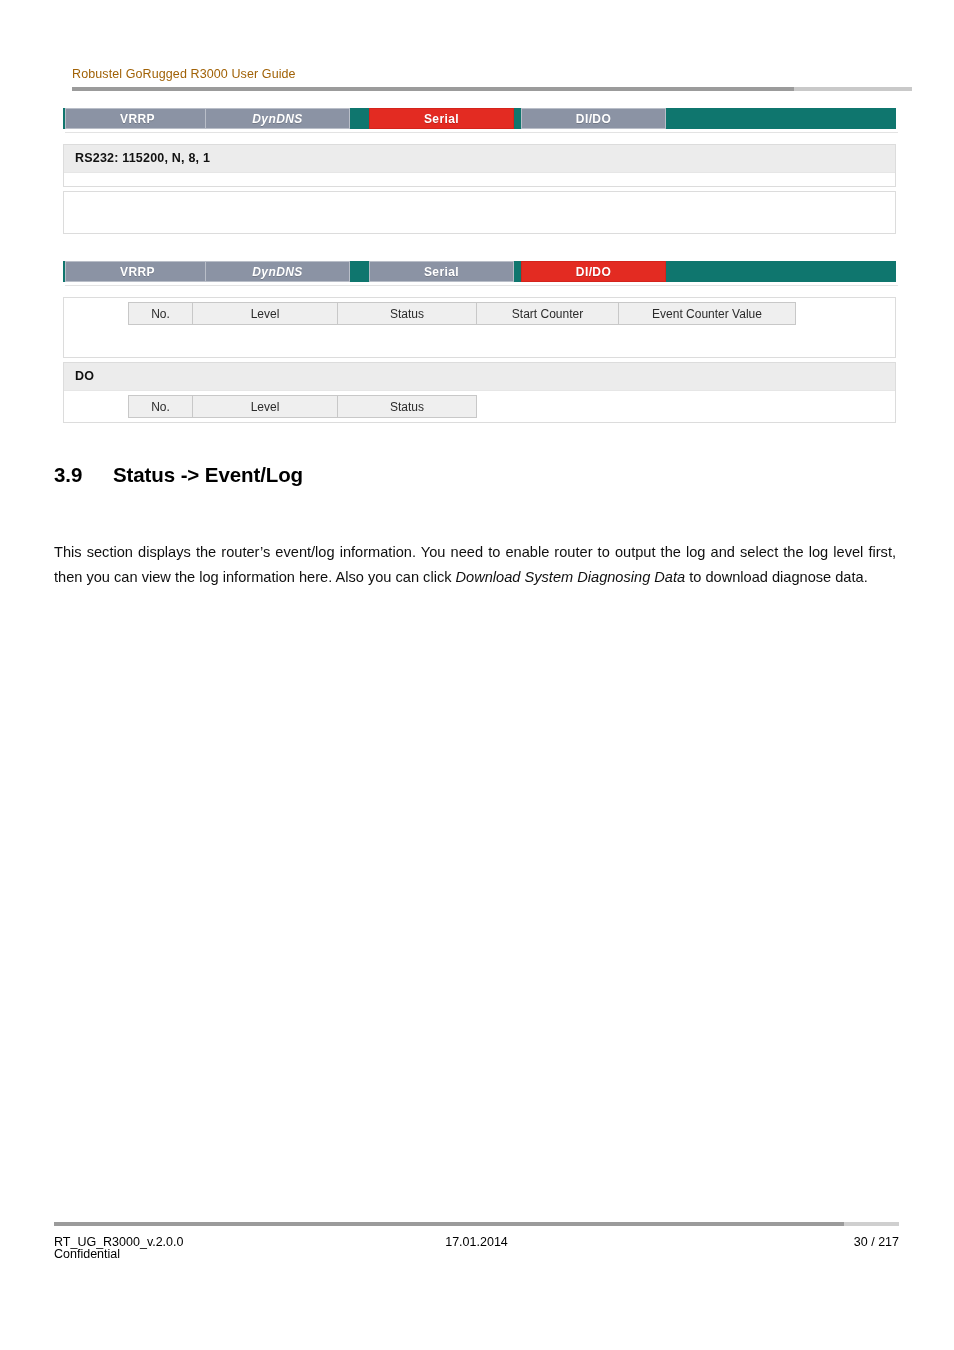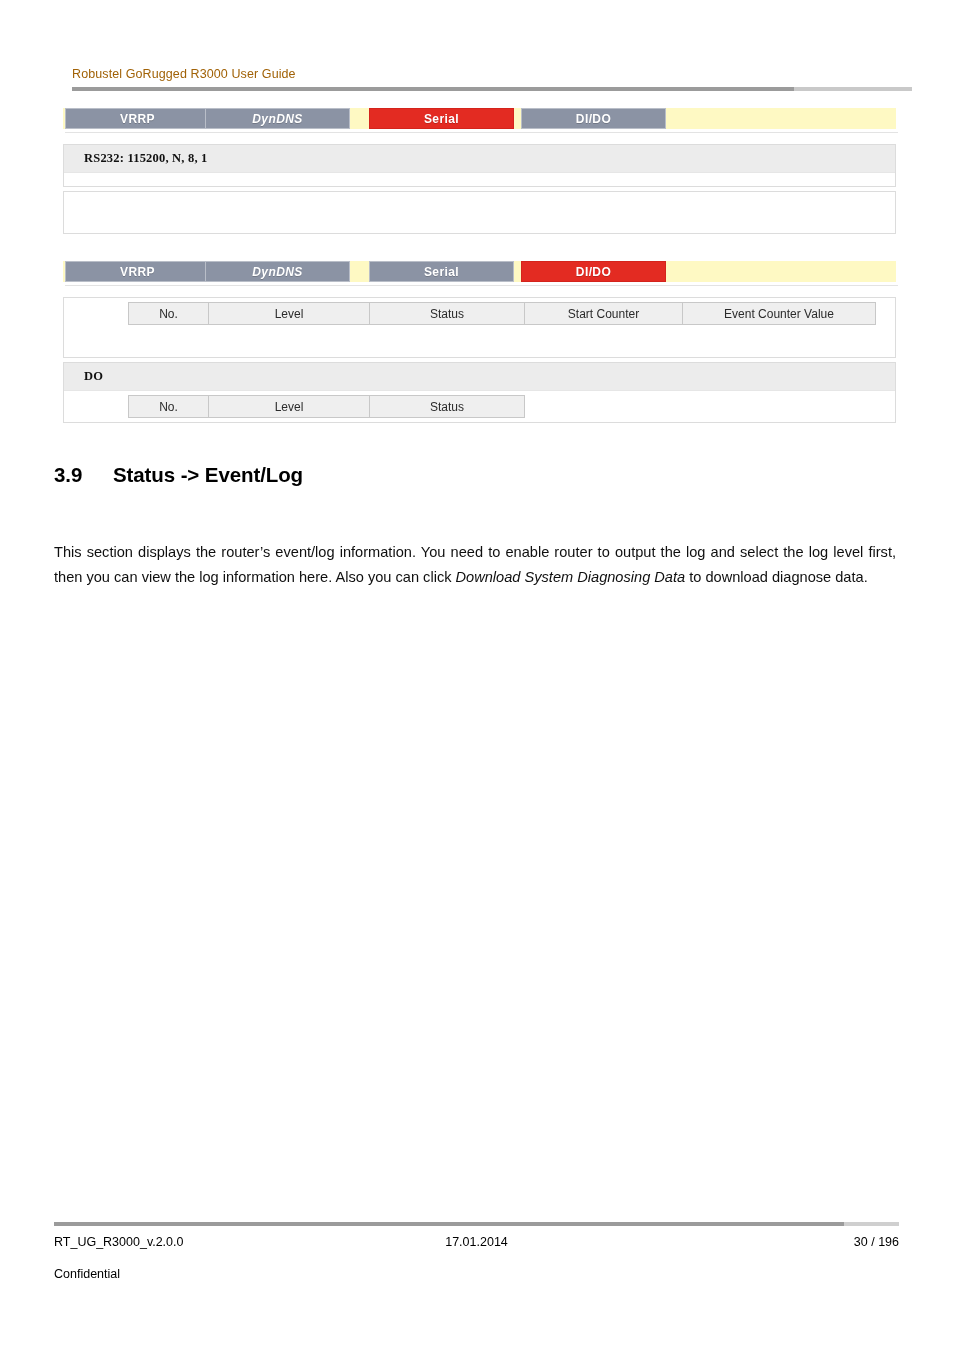--- a/index.html
+++ b/index.html
@@ -41,21 +41,21 @@
     width: 840px;
     height: 4px;
     background: linear-gradient(to right, #9b9b9b 0%, #9b9b9b 86%, #c9c9c9 86%, #c9c9c9 100%);
   }
 
   
   .ui-shot {
     position: absolute;
     left: 63px;
     width: 833px;
-    background: #fef9c3;
+    background: #0f766e;
   }
   .ui-shot.shot-serial { top: 108px; }
   .ui-shot.shot-dido   { top: 261px; }
 
   .tabbar {
     position: relative;
     height: 21px;
     margin-left: 2px;
   }
   .tab {
@@ -102,26 +102,25 @@
     width: 833px;
     box-sizing: border-box;
     border: 1px solid #dcdcdc;
     background: #ffffff;
   }
   .panel-title {
     height: 27px;
     line-height: 27px;
     background: #ececec;
     border-bottom: 1px solid #e6e6e6;
-    padding-left: 20px;
+    padding-left: 11px;
     font-size: 12.5px;
     font-weight: bold;
     color: #111111;
     letter-spacing: 0.2px;
-    font-family: Liberation Serif, serif;
   }
   .panel-body {
     background: #ffffff;
     min-height: 9px;
   }
 
   
   .shot-serial .panel.p-rs232 { top: 36px;  height: 43px; }
   .shot-serial .panel.p-rs485 { top: 83px;  height: 43px; }
 
@@ -137,21 +136,21 @@
     table-layout: fixed;
   }
   .hdr-table td {
     border: 1px solid #c8c8c8;
     background: #efefef;
     height: 21px;
     font-size: 12px;
     color: #2b2b2b;
     text-align: center;
     vertical-align: middle;
-    padding: 0 12px;
+    padding: 0 4px;
     white-space: nowrap;
   }
   .col-no   { width: 55px; }
   .col-lev  { width: 136px; }
   .col-sta  { width: 130px; }
   .col-scnt { width: 133px; }
   .col-ecv  { width: 168px; }
 
   
   .section-heading {
@@ -197,21 +196,21 @@
     color: #000000;
     line-height: 20px;
   }
   .footer-row {
     position: relative;
     height: 20px;
   }
   .f-left   { position: absolute; left: 0; }
   .f-center { position: absolute; left: 0; width: 845px; text-align: center; }
   .f-right  { position: absolute; right: 0; }
-  .f-conf   { position: absolute; left: 0; top: 32px; }
+  .f-conf   { position: absolute; left: 0; top: 12px; }
 </style>
 </head>
 <body>
 
 <div class="page">
 
   <div class="doc-header">
     <div class="doc-header-text">Robustel GoRugged R3000 User Guide</div>
   </div>
   <div class="header-rule"></div>
@@ -282,18 +281,18 @@
     <span class="num">3.9</span><span>Status -&gt; Event/Log</span>
   </div>
 
   <p class="body-para"><span>This section displays the router’s event/log information. You need to enable router to output the log and select the log level first, then you can view the log information here. Also you can click </span><span class="it">Download System Diagnosing Data</span><span> to download diagnose data.</span></p>
 
   <div class="footer-rule"></div>
   <div class="footer">
     <div class="footer-row">
       <span class="f-left">RT_UG_R3000_v.2.0.0</span>
       <span class="f-center">17.01.2014</span>
-      <span class="f-right">30 / 196</span>
+      <span class="f-right">30 / 217</span>
       <span class="f-conf">Confidential</span>
     </div>
   </div>
 
 </div>
 
 </body></html>

